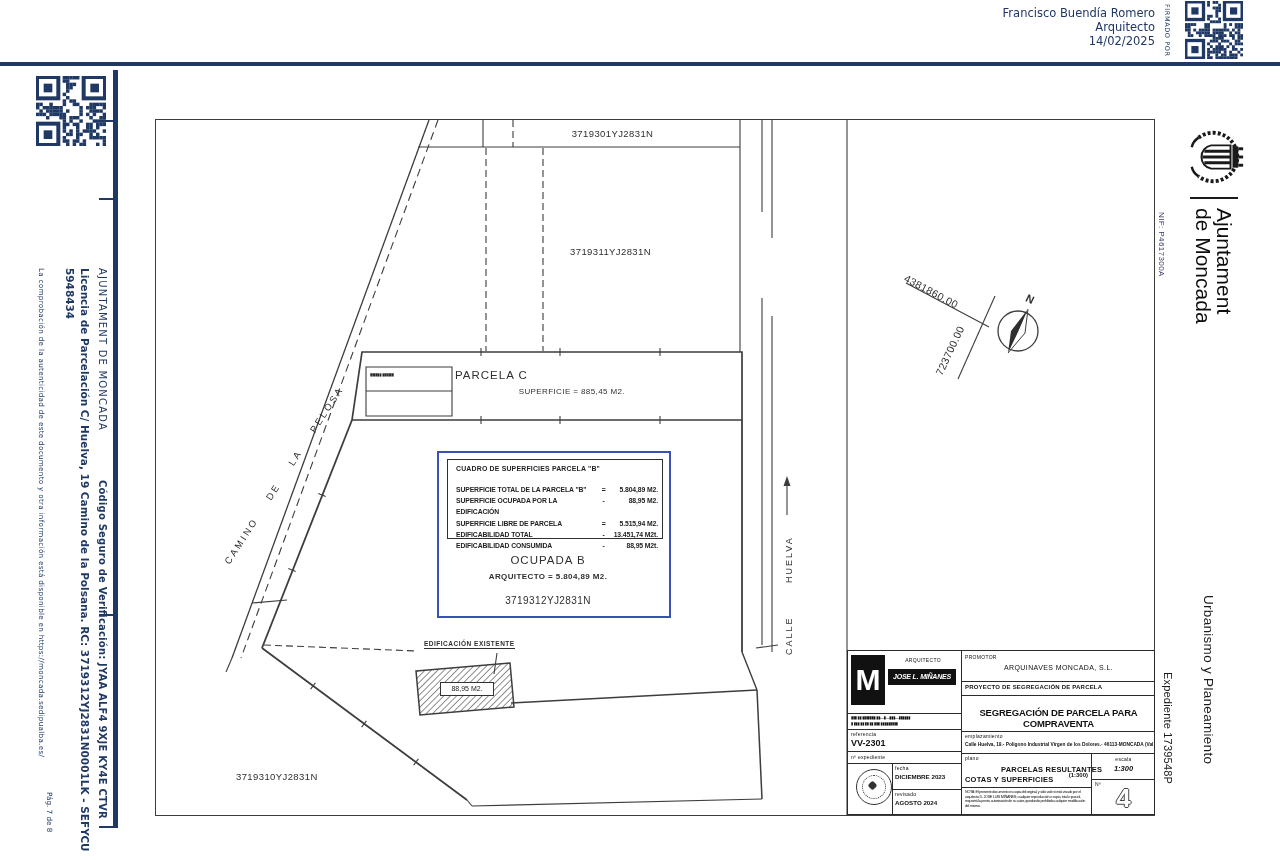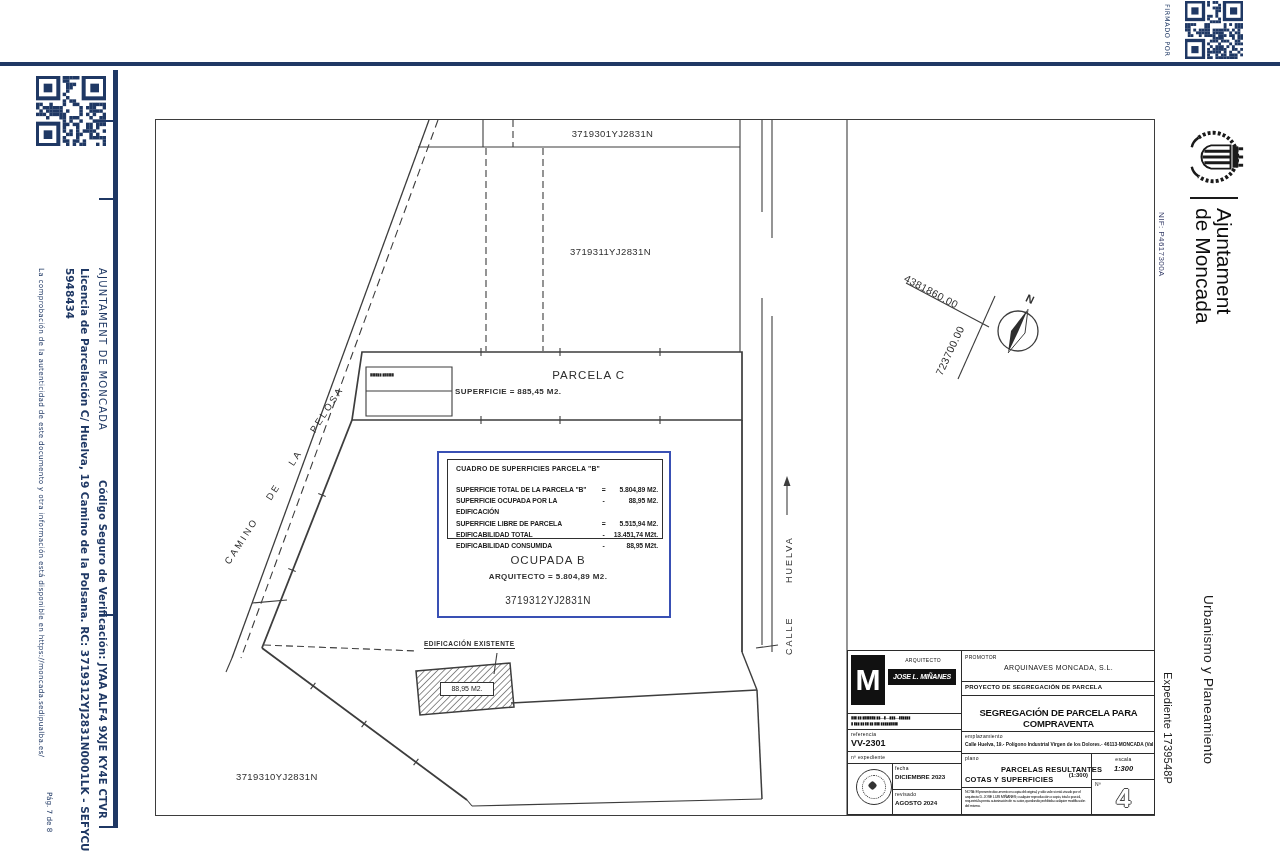--- a/index.html
+++ b/index.html
@@ -37,20 +37,25 @@
   
   #stamp{left:8px;top:118px;width:34px;height:34px;border:1.6px solid #333;border-radius:50%;}
   #stamp:before{content:"";position:absolute;left:5px;top:5px;right:5px;bottom:5px;border:1px dotted #333;border-radius:50%;}
   #stamp:after{content:"";position:absolute;left:12px;top:12px;width:7px;height:7px;background:#333;border-radius:2px;transform:rotate(45deg);}
 </style>
 </head>
 <body>
 
 <div id="page">
 
+  <div id="sig-block" class="abs navy mtxt">
+    <div>Francisco Buendía Romero</div>
+    <div>Arquitecto</div>
+    <div>14/02/2025</div>
+  </div>
   <div class="abs rot90 navy mtxt" style="left:1171px;top:4px;font-size:6.5px;letter-spacing:.6px;">FIRMADO POR</div>
   <div class="abs" style="left:1185px;top:1px;"><svg width="58" height="58" viewBox="0 0 21 21">
         <rect x="0.3" y="0.3" width="6.4" height="6.4" fill="none" stroke="#1f3864" stroke-width="1.2"></rect>
         <rect x="2.3" y="2.3" width="2.6" height="2.6" fill="#1f3864"></rect>
         <rect x="14.3" y="0.3" width="6.4" height="6.4" fill="none" stroke="#1f3864" stroke-width="1.2"></rect>
         <rect x="16.3" y="2.3" width="2.6" height="2.6" fill="#1f3864"></rect>
         <rect x="0.3" y="14.3" width="6.4" height="6.4" fill="none" stroke="#1f3864" stroke-width="1.2"></rect>
         <rect x="2.3" y="16.3" width="2.6" height="2.6" fill="#1f3864"></rect>
         <rect x="8" y="0" width="1.04" height="1.04" fill="#1f3864"></rect>
         <rect x="10" y="0" width="1.04" height="1.04" fill="#1f3864"></rect>
@@ -444,22 +449,22 @@
       <circle cx="1018" cy="331" r="20" stroke-width="1.3"></circle>
       <path d="M1028,309 L1011,331 L1008,353 L1018,332 Z" fill="#2e2e2e" stroke="none"></path>
       <path d="M1028,309 L1025,333 L1008,353" fill="none" stroke-width="1"></path>
     </g>
   </svg>
 
   <div class="abs cad cadlab" style="left:540px;top:128px;width:145px;text-align:center;">3719301YJ2831N</div>
   <div class="abs cad cadlab" style="left:538px;top:246px;width:145px;text-align:center;">3719311YJ2831N</div>
   <div class="abs cad cadlab" style="left:236px;top:771px;">3719310YJ2831N</div>
 
-  <div class="abs cad" style="left:455px;top:369px;width:170px;text-align:right;font-size:11.5px;letter-spacing:1px;">PARCELA C</div>
-  <div class="abs cad" style="left:455px;top:387px;width:170px;text-align:left;font-size:8px;font-weight:bold;">SUPERFICIE = 885,45 M2.</div>
+  <div class="abs cad" style="left:455px;top:369px;width:170px;text-align:left;font-size:11.5px;letter-spacing:1px;">PARCELA C</div>
+  <div class="abs cad" style="left:455px;top:387px;width:170px;text-align:right;font-size:8px;font-weight:normal;">SUPERFICIE = 885,45 M2.</div>
   <div class="abs" style="left:370px;top:372px;font-size:4px;font-weight:bold;color:#222;letter-spacing:-.3px;">▮▮▮▮▮▮ ▮▮▮▮▮▮</div>
 
   <div id="blue-box" class="abs"></div>
   <div id="sup-table" class="abs">
     <div class="ttl">CUADRO DE SUPERFICIES PARCELA "B"</div>
     <div id="sup-rows">
       <div class="srow">
           <span class="l">SUPERFICIE TOTAL DE LA PARCELA "B"</span>
           <span class="e">=</span>
           <span class="v">5.804,89 M2.</span>

